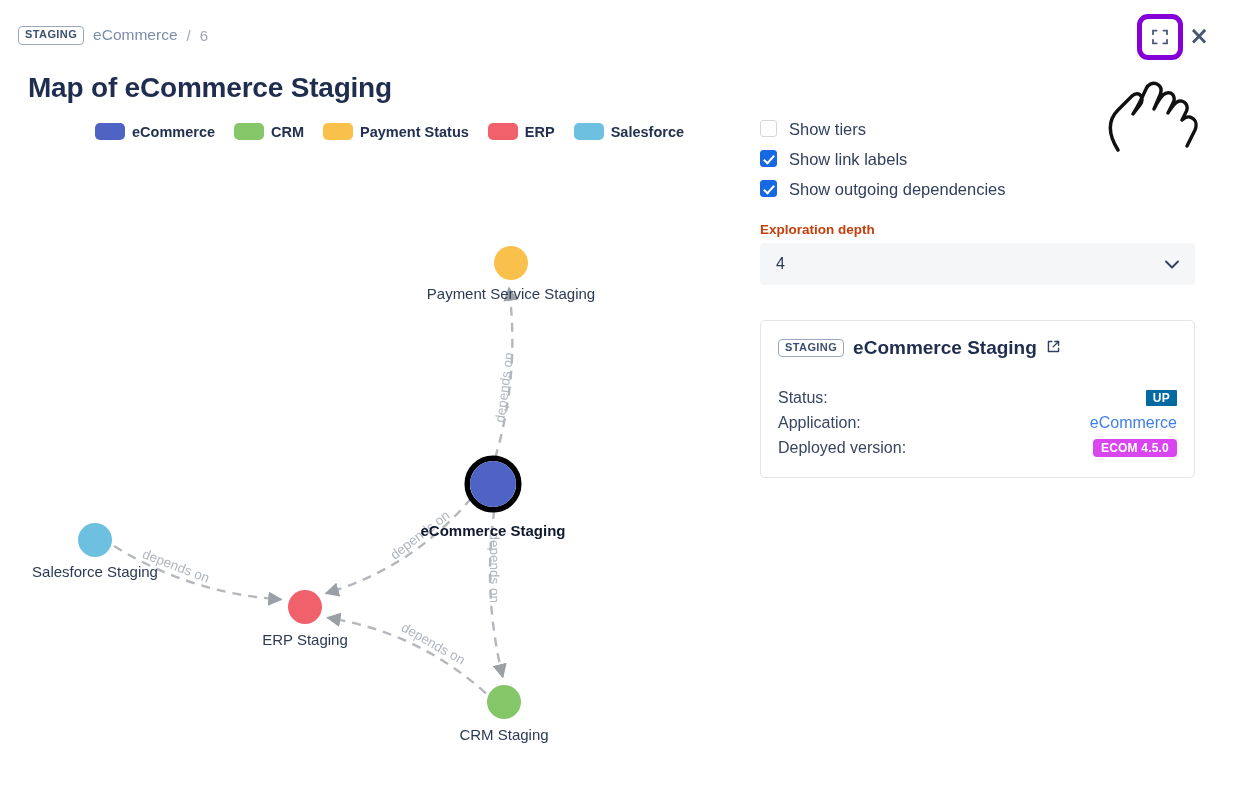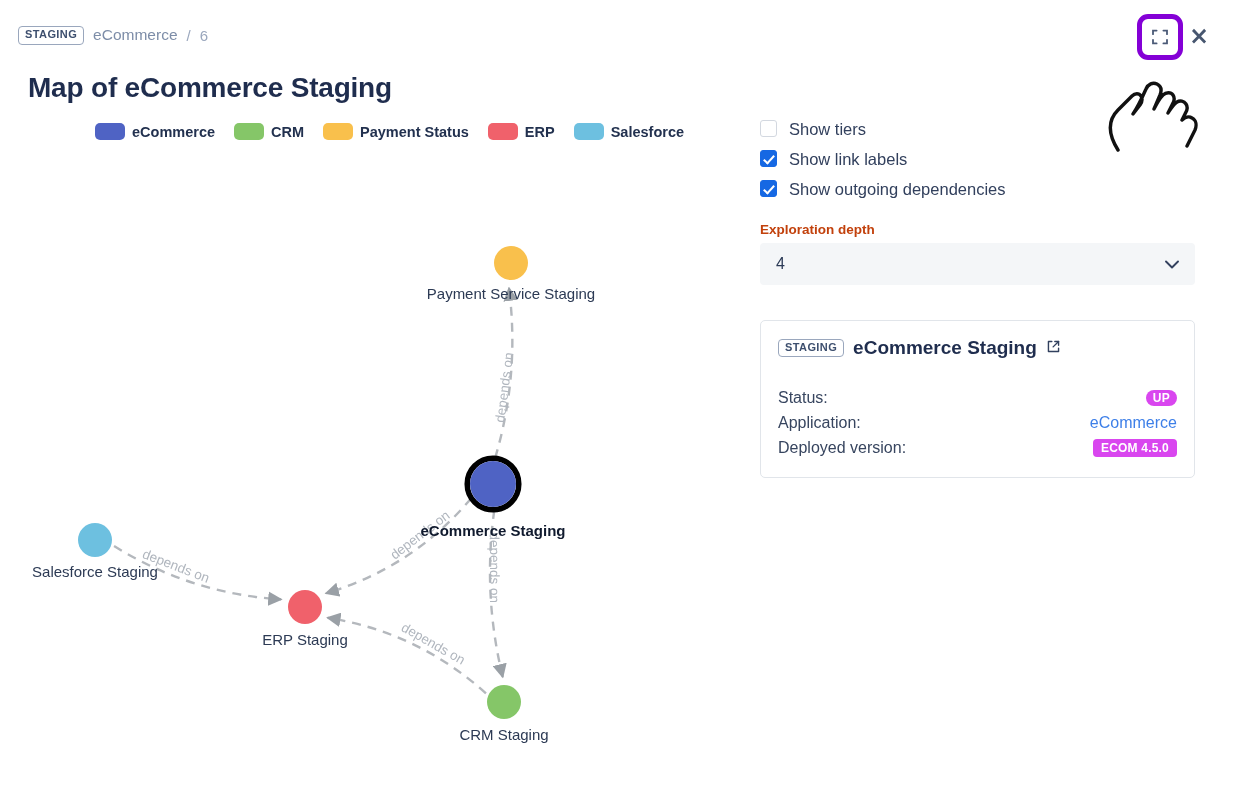--- a/index.html
+++ b/index.html
@@ -113,21 +113,21 @@
   }
   .card-head{display:flex;align-items:center;gap:9px;margin-bottom:26px;}
   .card-title{font-size:19px;font-weight:bold;color:#1f2d4e;}
   .ext-icon{color:#31405e;display:inline-block;}
   .kv-row{
     display:flex;align-items:center;justify-content:space-between;
     font-size:16px;color:#37455f;height:25px;text-align:center;
   }
   .kv-key{color:#37455f;}
   .badge-up{
-    background:#d946ef;color:#fff;border-radius:8px;
+    background:#0369a1;color:#fff;border-radius:1px;
     padding:1px 7px;font-size:12px;font-weight:bold;letter-spacing:.3px;
   }
   .kv-link{color:#3d7fe8;font-size:16px;text-decoration:none;cursor:pointer;}
   .badge-ver{
     background:#d946ef;color:#fff;border-radius:4px;
     padding:2px 8px;font-size:12px;font-weight:bold;letter-spacing:.2px;
   }
 
   
   .node-label{font-family:"Liberation Sans",sans-serif;font-size:15px;fill:#2c3a54;}

